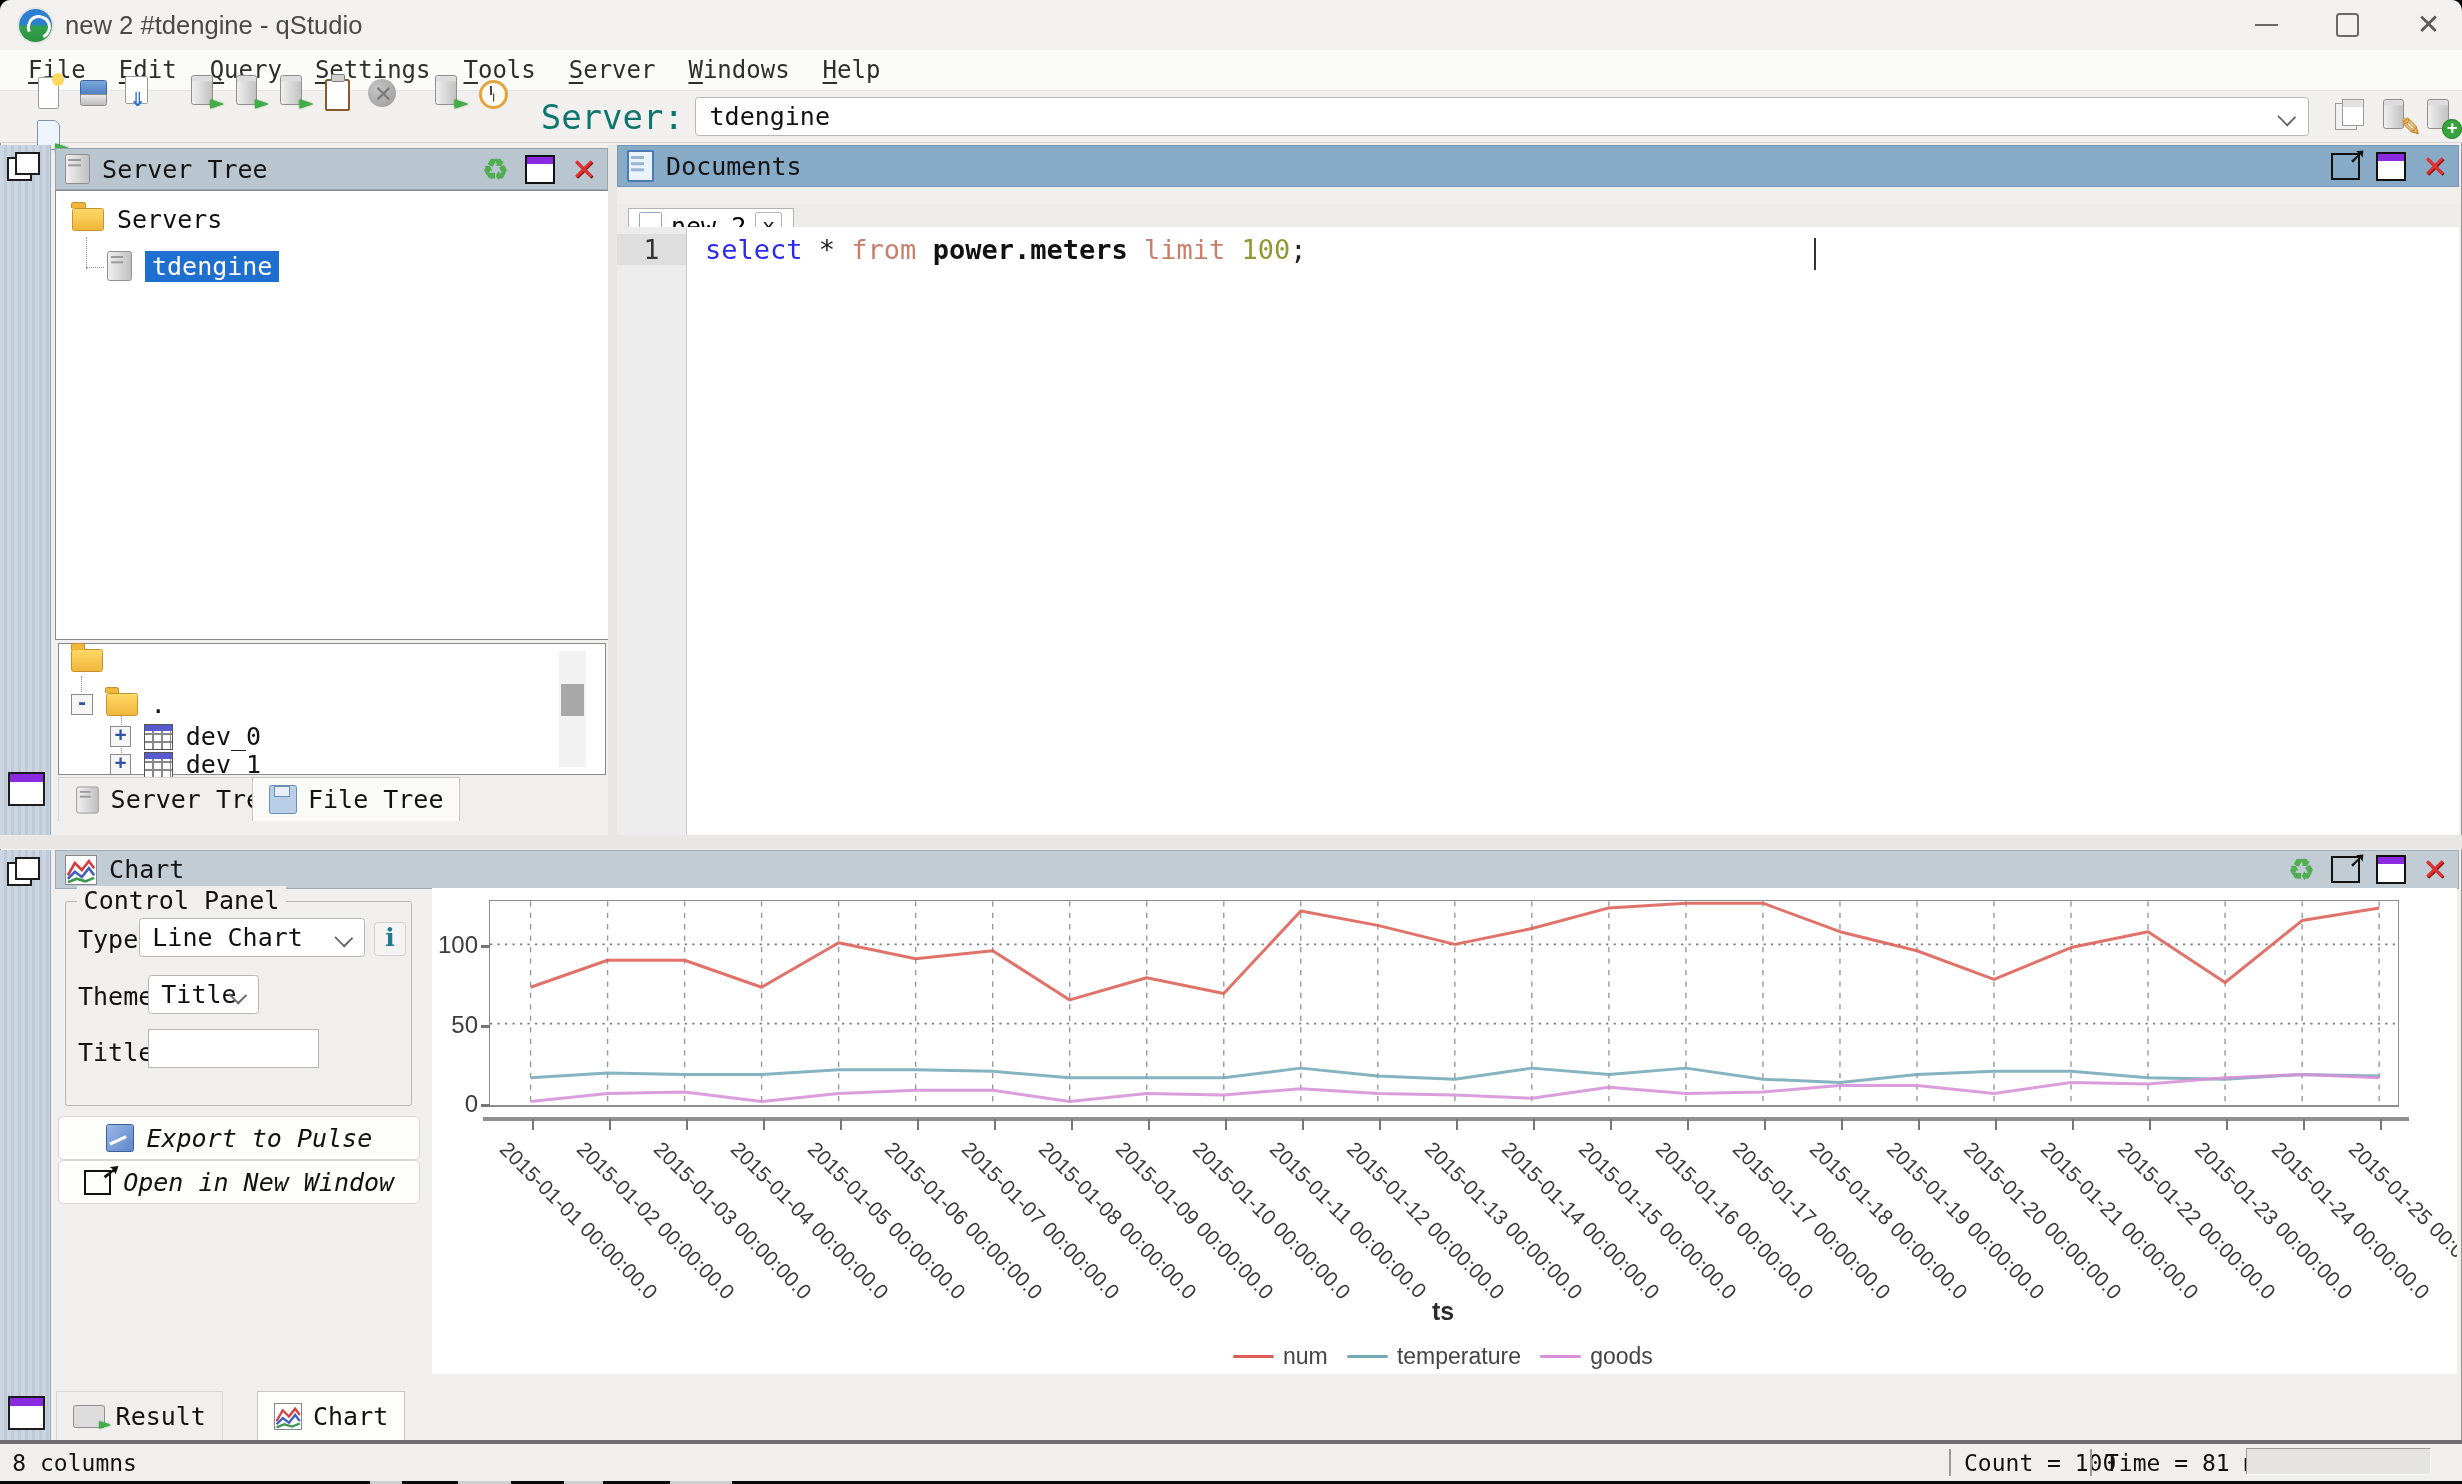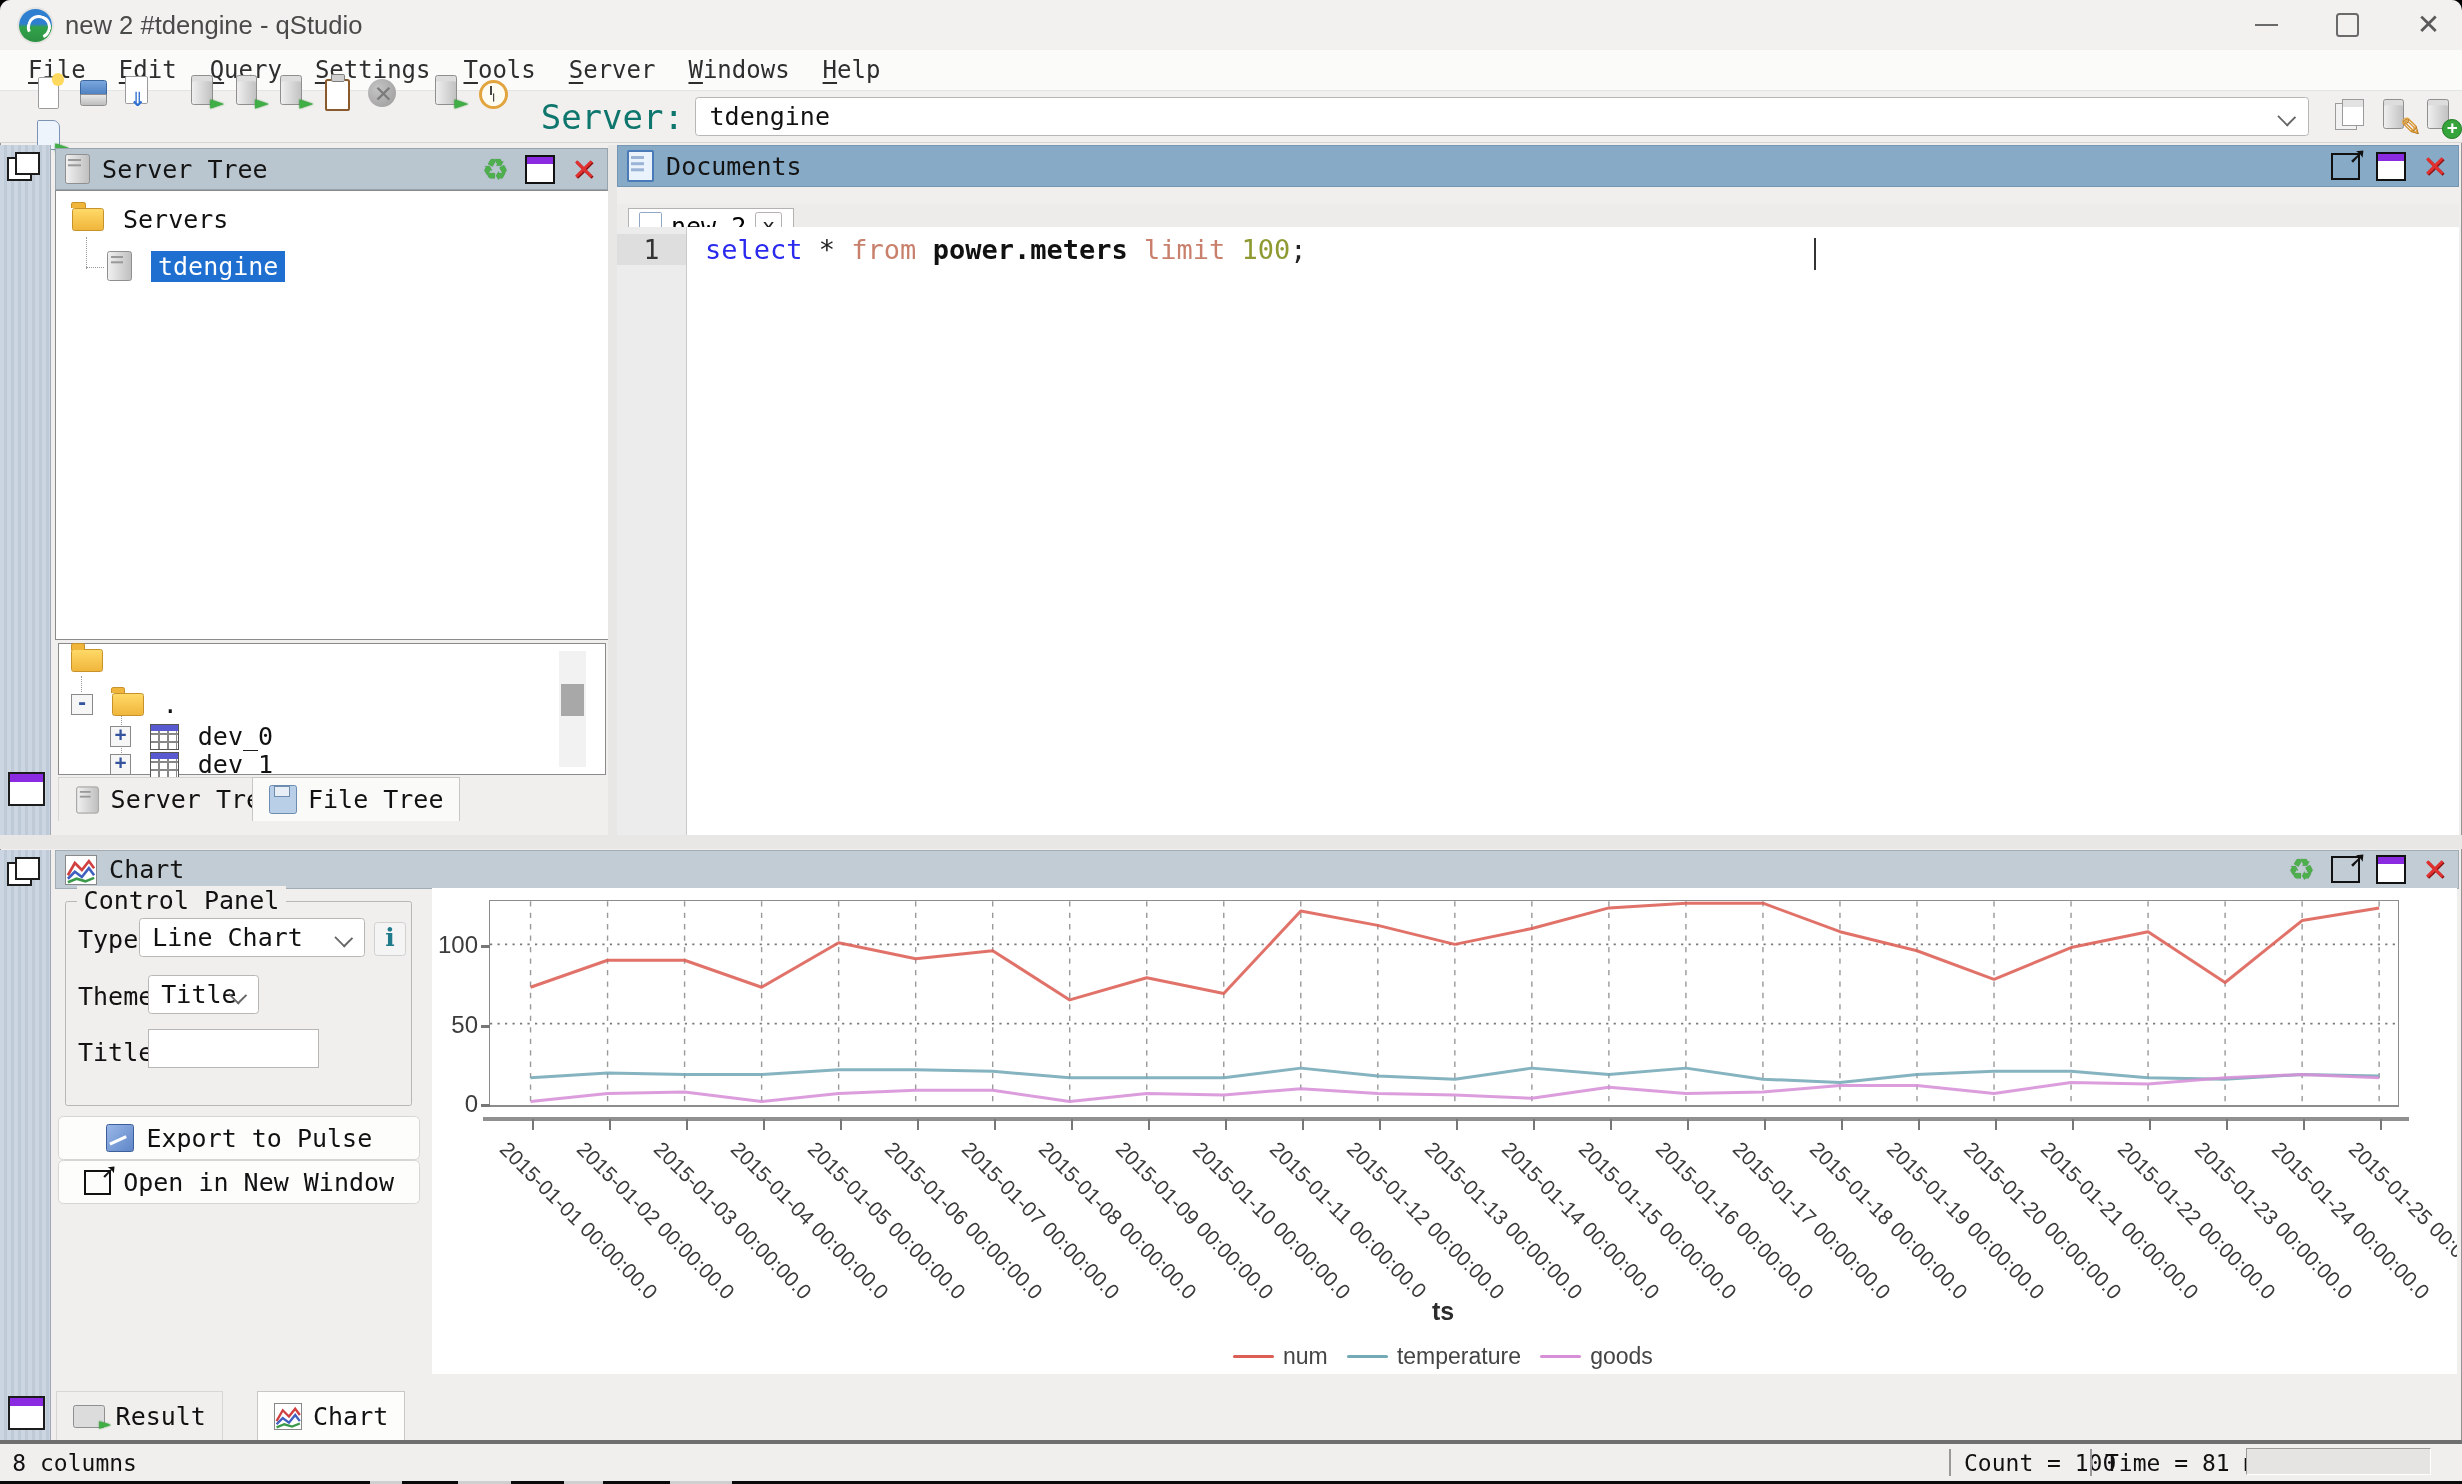--- a/index.html
+++ b/index.html
@@ -65,21 +65,21 @@
   .ico-max::before{content:"";position:absolute;left:0;top:0;width:100%;height:7px;background:#8a2be2;}
   .ico-pop{position:relative;width:25px;height:23px;border:2.6px solid #111;}
   .ico-pop::before{content:"➚";position:absolute;right:-7px;top:-12.3px;font-size:25px;color:#111;font-weight:bold;}
   .ico-close{color:#e03030;font-size:30px;font-weight:bold;font-family:"DejaVu Sans",sans-serif;text-shadow:0.9px 0.9px 0 #8a1010;}
   .hicon-server,.icon-server-sm{position:relative;width:23px;height:28px;background:linear-gradient(90deg,#f0f0f0,#c0c0c0);border:1.8px solid #8f8f8f;border-radius:2.6px;}
   .hicon-server::before,.icon-server-sm::before{content:"";position:absolute;left:2.6px;top:3.5px;width:12.3px;height:2.6px;background:#999;box-shadow:0 5.3px 0 #999;}
   .hicon-doc{position:relative;width:23px;height:28px;background:#eaf2fc;border:2.6px solid #4a7ab8;border-radius:1.8px;}
   .hicon-doc::before{content:"";position:absolute;left:2.6px;top:4.4px;width:12.3px;height:2.6px;background:#9ab4d6;box-shadow:0 6.2px 0 #9ab4d6,0 12.3px 0 #9ab4d6;}
   
   .tree-box{position:absolute;background:#fff;border:1.8px solid #8a8a8a;}
-  .tree-row{position:absolute;display:flex;align-items:center;gap:19px;font-size:25px;color:#111;}
+  .tree-row{position:absolute;display:flex;align-items:center;gap:13px;font-size:25px;color:#111;}
   .icon-folder{position:relative;width:30px;height:21px;background:linear-gradient(#ffd967,#f0b63c);border:1.8px solid #c8922a;border-radius:2.6px;}
   .icon-folder::before{content:"";position:absolute;left:-1.8px;top:-7px;width:12.3px;height:5.3px;background:#f0b63c;border:1.8px solid #c8922a;border-bottom:none;border-radius:2.6px 2.6px 0 0;}
   .icon-table{position:relative;width:26.4px;height:24px;background:
      linear-gradient(#5a5ad0 0 6.2px,transparent 6.2px),
      repeating-linear-gradient(90deg,transparent 0 7px,#888 7px 8.8px),
      repeating-linear-gradient(0deg,transparent 0 6.2px,#888 6.2px 8px),#fff;border:1.8px solid #555;}
   .expander{width:19.4px;height:19.4px;background:#f6f6f6;border:1.8px solid #8a8a8a;font-size:19.4px;line-height:16.7px;text-align:center;color:#33539e;font-weight:bold;flex:0 0 auto;}
   .sel-highlight{background:#1e6fd0;color:#fff;padding:0.9px 7px;}
   .dotline{border-left:1.8px dotted #9a9a9a;position:absolute;}
   
@@ -102,21 +102,21 @@
   .code-line{position:absolute;font-size:27px;white-space:pre;}
   .tok-kw{color:#2a2aee;} .tok-kw2{color:#c8806c;} .tok-table{color:#111;font-weight:bold;} .tok-num{color:#8f9a33;} .tok-plain{color:#222;}
   .caret{position:absolute;width:1.8px;background:#333;}
   
   .fieldset{position:absolute;border:1.8px solid #b9b7b5;border-radius:2.6px;}
   .fieldset .legendlab{position:absolute;top:-16px;left:10.6px;background:#f0efed;padding:0 7px;font-size:25px;color:#111;}
   .ctl-label{position:absolute;font-size:25px;color:#111;}
   .combo{position:absolute;background:#fff;border:1.8px solid #b9b7b5;border-radius:3.5px;display:flex;align-items:center;padding-left:12.3px;box-sizing:border-box;font-size:25px;color:#111;}
   .infobtn{position:absolute;width:30px;height:32px;background:#f4f4f4;border:1.8px solid #d0d0d0;border-radius:3.5px;color:#1f7a8c;font-size:25px;font-weight:bold;text-align:center;line-height:30px;font-family:"DejaVu Serif",serif;}
   .txtfield{position:absolute;background:#fff;border:1.8px solid #b9b7b5;}
-  .cp-btn{position:absolute;background:#fdfdfc;border:1.8px solid #d8d6d4;border-radius:5.3px;display:flex;align-items:center;justify-content:center;gap:12.3px;font-size:25px;color:#111;}
+  .cp-btn{position:absolute;background:#fdfdfc;border:1.8px solid #d8d6d4;border-radius:5.3px;display:flex;align-items:center;justify-content:center;gap:12.3px;font-size:25px;color:#111;font-style:italic;}
   .icon-pulse{width:26.4px;height:26.4px;background:linear-gradient(135deg,#9ab8e8,#5f86c8);border:1.8px solid #3c5f9a;border-radius:2.6px;position:relative;}
   .icon-pulse::before{content:"";position:absolute;left:2.6px;top:14px;width:17.6px;height:2.6px;background:#fff;transform:rotate(-25deg);}
   .icon-popout-sm{position:relative;width:23px;height:21px;border:2.6px solid #111;}
   .icon-popout-sm::before{content:"➚";position:absolute;right:-7px;top:-12.3px;font-size:23px;color:#111;font-weight:bold;}
   
   .chart-white{position:absolute;background:#fff;}
   .plot{position:absolute;border:1.8px solid #8c8c8c;background:#fff;}
   .ytick{position:absolute;width:62px;text-align:right;font-family:"Liberation Sans",sans-serif;font-size:24px;color:#3c3c3c;}
   .ytickmark{position:absolute;width:8.8px;height:2.6px;background:#777;}
   .xaxisline{position:absolute;height:3.5px;background:#909090;}

